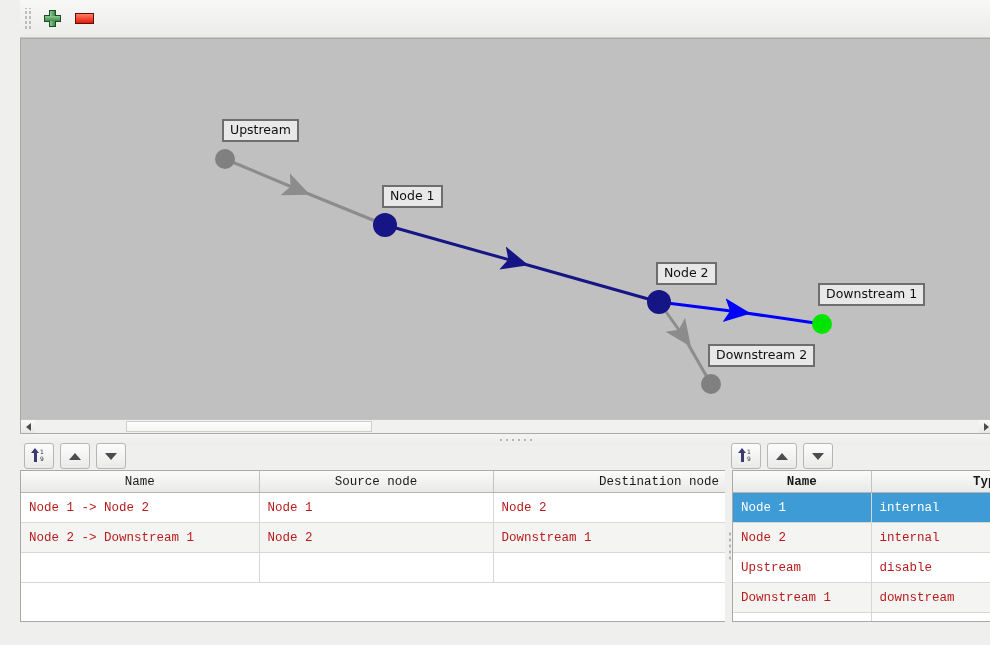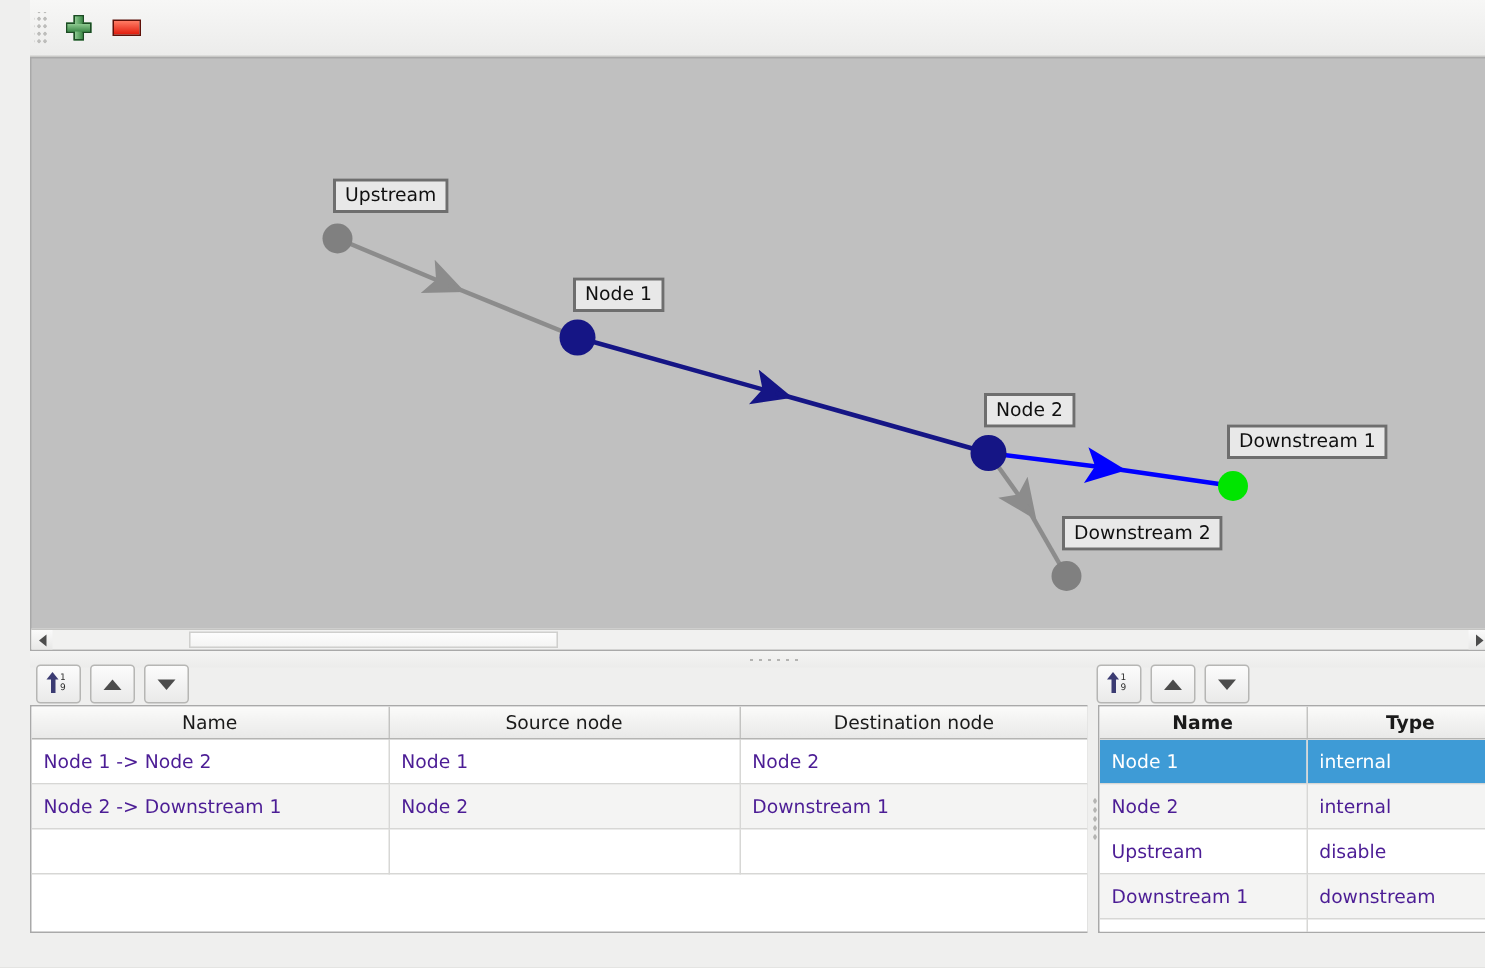--- a/index.html
+++ b/index.html
@@ -128,31 +128,31 @@
     font-family: "DejaVu Sans", "Liberation Sans", sans-serif;
   }
   .icon-sort .n1 { top: 1px; }
   .icon-sort .n9 { top: 8px; }
 
   
   .table-wrap {
     position: absolute; background: #ffffff;
     border: 1px solid #a9a9a9; box-sizing: border-box; overflow: hidden;
   }
-  table { border-collapse: collapse; width: 100%; table-layout: fixed; }
+  table { border-collapse: collapse; width: 100%; table-layout: fixed; font-family: Liberation Mono, monospace; }
   th {
     background: linear-gradient(#fbfbfa, #e9e9e8);
     border-right: 1px solid #c3c3c1; border-bottom: 1px solid #b4b4b2;
     font-weight: normal; font-size: 12.5px; color: #1a1a1a;
     height: 21px; padding: 0 6px; text-align: center;
   }
-  th:last-child { border-right: none; }
+  th:last-child { border-right: none; text-align: right; }
   td {
     border-right: 1px solid #d7d7d5; border-bottom: 1px solid #d7d7d5;
-    height: 29px; padding: 0 8px; font-size: 12.5px; color: #4c1d95;
+    height: 29px; padding: 0 8px; font-size: 12.5px; color: #b91c1c;
     overflow: hidden; white-space: nowrap; text-overflow: ellipsis;
   }
   td:last-child { border-right: none; }
   tbody tr:nth-child(odd)  td { background: #ffffff; }
   tbody tr:nth-child(even) td { background: #f4f4f3; }
   tbody tr.selected td { background: #3e9bd6; color: #ffffff; }
   .right-table th { font-weight: bold; }
   .right-scroll {
     position: absolute; right: 0; top: 0; width: 15px; height: 100%;
     background: #f1f1f0; border-left: 1px solid #c4c4c2; box-sizing: border-box;

